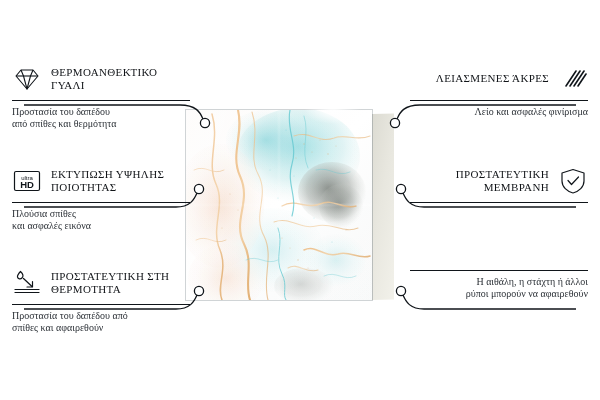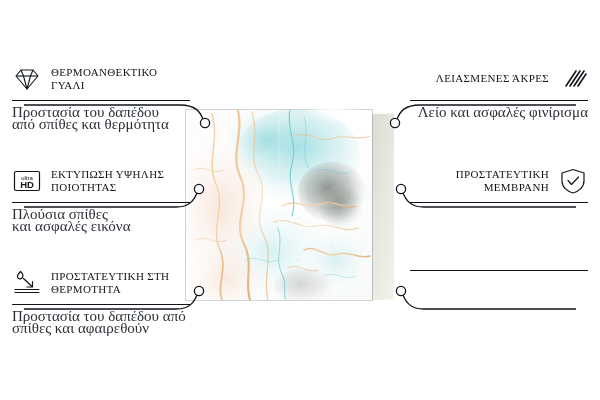--- a/index.html
+++ b/index.html
@@ -63,21 +63,21 @@
     letter-spacing:.35px;
     color:#111418;
     font-weight:400;
   }
   .rule{
     height:0;border-top:1.3px solid #10151a;
     margin-top:4px;margin-bottom:5px;
   }
   .desc{
     font-family:"Liberation Serif", serif;
-    font-size:15px;line-height:12px;
+    font-size:10px;line-height:12px;
     color:#2b3036;
   }
 
   .f1{top:62px;}
   .f2{top:164px;}
   .f3{top:266px;}
 </style>
 </head>
 <body>
 
@@ -283,15 +283,19 @@
           <path d="M10 14.5 L13.5 18.5 L20.5 11"></path>
         </g>
       </svg>
       <div class="title">ΠΡΟΣΤΑΤΕΥΤΙΚΗ ΜΕΜΒΡΑΝΗ</div>
     </div>
     <div class="rule"></div>
   </div>
 
   <div class="feat right f3">
     <div class="rule"></div>
+    <div class="desc">
+      <div>Η αιθάλη, η στάχτη ή άλλοι</div>
+      <div>ρύποι μπορούν να αφαιρεθούν</div>
+    </div>
   </div>
 
 </div>
 
 </body></html>

